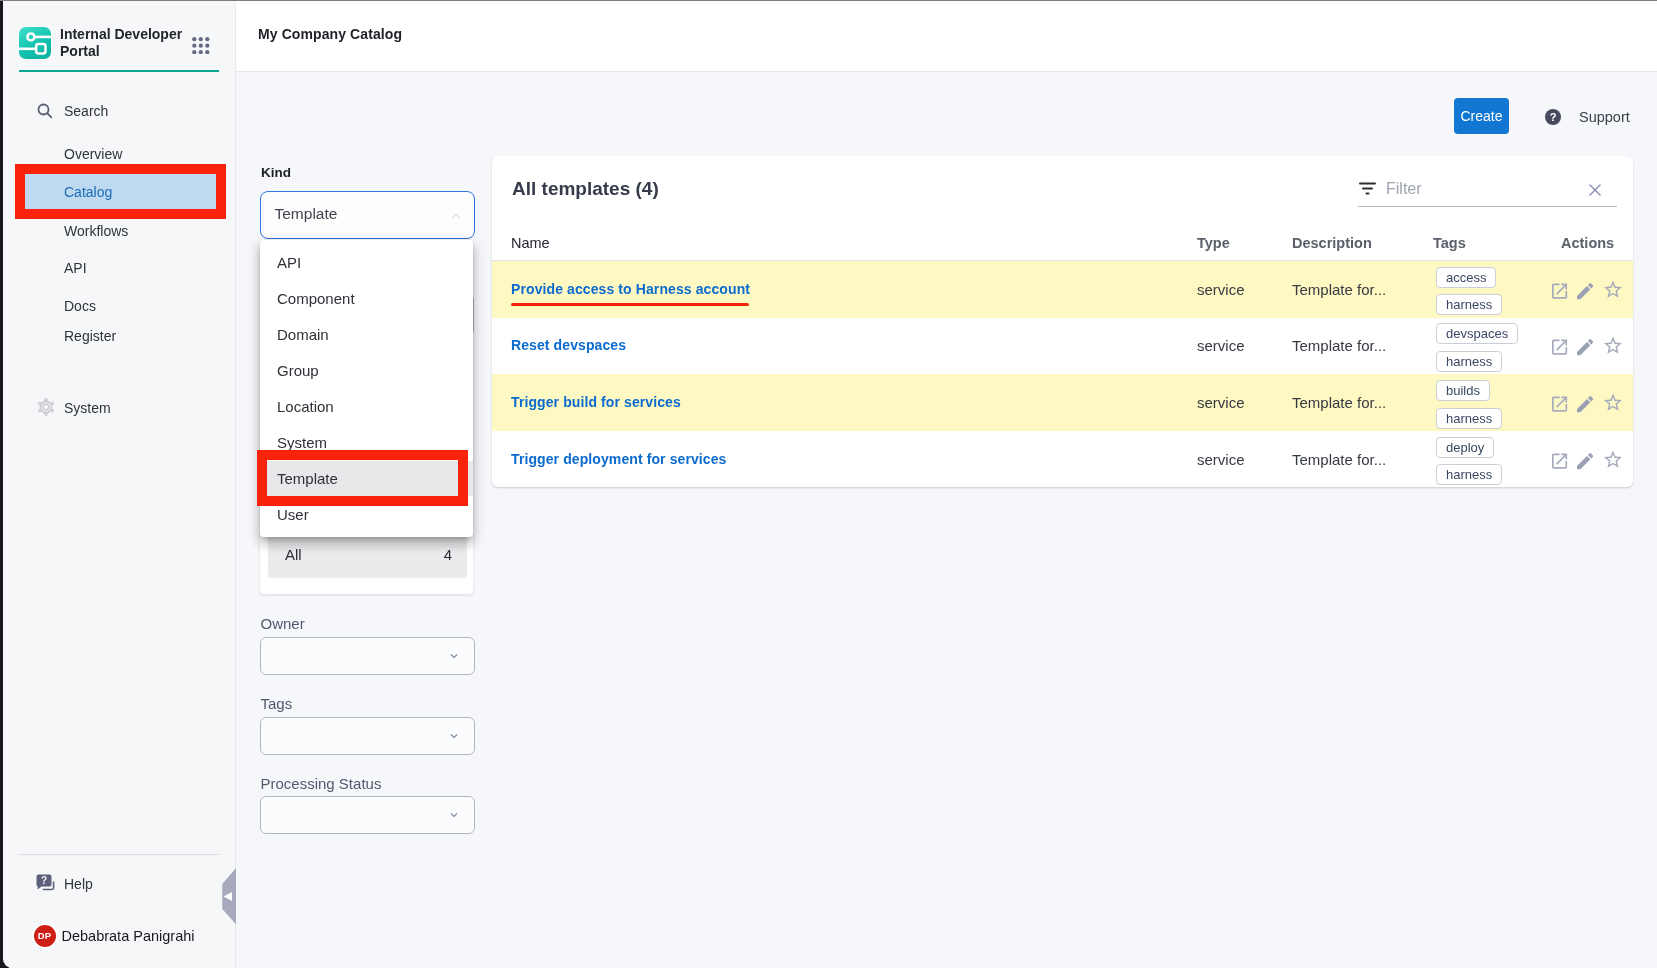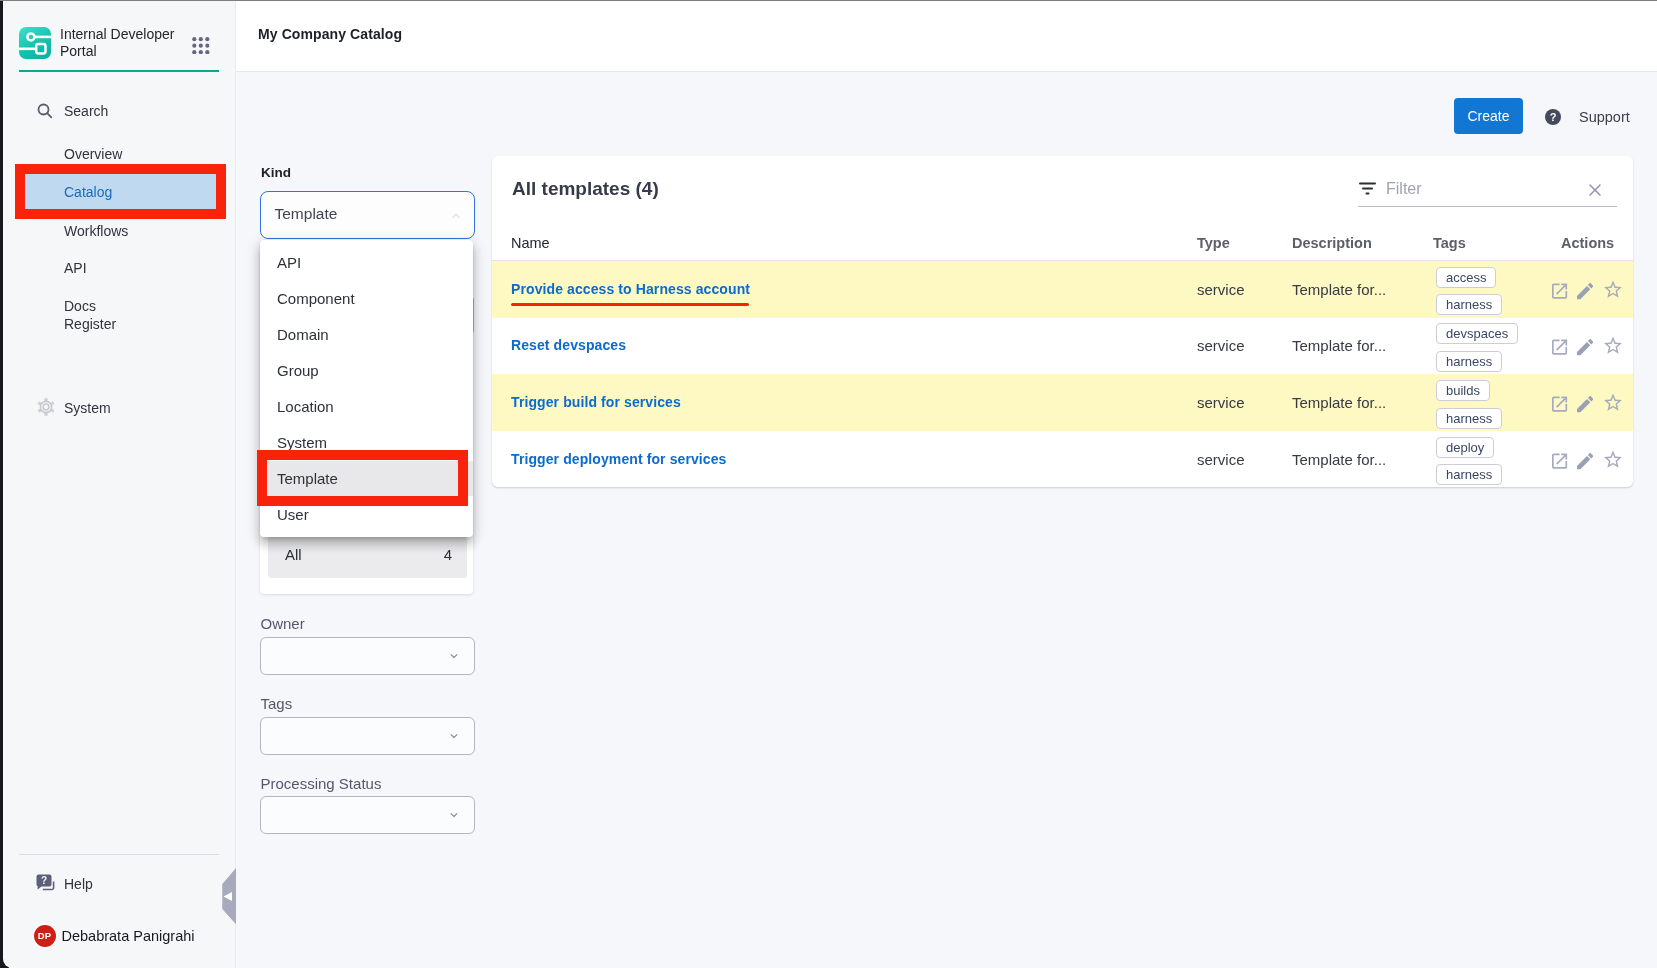--- a/index.html
+++ b/index.html
@@ -6,27 +6,27 @@
 html,body { width:1657px; height:968px; overflow:hidden; }
 body { font-family:"Liberation Sans", sans-serif; background:#f5f7fa; position:relative; }
 .abs { position:absolute; }
 #topline { left:0; top:0; width:1657px; height:1px; background:#7e7e7e; z-index:50; }
 #blackstrip { left:0; top:0; width:9px; height:968px; background:#17191e; z-index:1; }
 #sidebar { left:3px; top:1px; width:233px; height:967px; background:#f6f7f9; border-right:1px solid #e9eaee; border-bottom-left-radius:9px; z-index:2; }
 #header { left:236px; top:1px; width:1421px; height:71px; background:#ffffff; border-bottom:1px solid #e6e7eb; z-index:3; }
 #header h1 { position:absolute; left:22px; top:24.5px; font-size:14px; font-weight:700; color:#1d1f26; letter-spacing:0.1px; }
 
 .logo { left:19px; top:27px; width:32px; height:32px; border-radius:7px; background:linear-gradient(150deg,#3ce0cd 0%,#14c2af 55%,#0aaf9d 100%); }
-.ltitle { left:60px; top:26px; width:130px; font-size:14px; line-height:17px; font-weight:400; color:#23252c; }
+.ltitle { left:60px; top:26px; width:130px; font-size:14px; line-height:17px; font-weight:700; color:#23252c; }
 .tealline { left:19px; top:70px; width:200px; height:2px; background:#0aa794; }
 .mitem { left:64px; font-size:14px; color:#30333c; }
 .hl { left:25px; top:172.5px; width:191.5px; height:36px; background:#bed9f0; }
 .redbox { border:10px solid #f8230a; z-index:20; }
 
-#createbtn { left:1454px; top:98px; width:69px; height:36px; background:#1277d2; border-radius:4px; color:#fff; font-size:14px; font-weight:500; text-align:center; line-height:36px; z-index:4; }
+#createbtn { left:1454px; top:98px; width:55px; height:36px; background:#1277d2; border-radius:4px; color:#fff; font-size:14px; font-weight:500; text-align:center; line-height:36px; z-index:4; }
 #supportc { left:1545px; top:109px; width:16px; height:16px; border-radius:50%; background:#454a5c; color:#fff; font-size:11px; font-weight:700; text-align:center; line-height:16px; z-index:4;}
 #supportt { left:1567px; top:109px; font-size:14.5px; font-weight:500; color:#3b404c; z-index:4;margin-left:12px;}
 
 .flabel { color:#54586d; font-size:15px; white-space:nowrap; }
 .fselect { width:215px; height:38px; border:1px solid #b3b5c2; border-radius:6px; background:#fbfcfd; }
 .chev { position:absolute; right:14px; top:50%; margin-top:-6px; width:12px; height:12px; }
 
 #card { left:492px; top:156px; width:1141px; height:331px; background:#fff; border-radius:6px; box-shadow:0 1px 2px rgba(0,0,0,0.18); z-index:3; overflow:hidden; }
 .row { position:absolute; left:0; width:1141px; height:57px; }
 .tint { background:#fef9c3; }
@@ -72,21 +72,21 @@
     <circle cx="6.5" cy="6.5" r="5" fill="none" stroke="#5a5e73" stroke-width="1.8"></circle>
     <line x1="10.2" y1="10.2" x2="14.3" y2="14.3" stroke="#5a5e73" stroke-width="1.8" stroke-linecap="round"></line>
   </svg>
   <div class="abs mitem" style="top:103px;">Search</div>
   <div class="abs mitem" style="top:146px;">Overview</div>
   <div class="abs hl"></div>
   <div class="abs mitem" style="top:184px;color:#1a6cb8;">Catalog</div>
   <div class="abs mitem" style="top:222.5px;">Workflows</div>
   <div class="abs mitem" style="top:260px;">API</div>
   <div class="abs mitem" style="top:298px;">Docs</div>
-  <div class="abs mitem" style="top:316px;">Register</div>
+  <div class="abs mitem" style="top:328px;">Register</div>
   <svg class="abs" style="left:37px;top:398px;" width="18" height="18" viewBox="0 0 18 18">
     <g transform="translate(9,9)">
       <g fill="#d2d3d8">
         <rect x="-1.7" y="-9" width="3.4" height="4" rx="1.2"></rect>
         <rect x="-1.7" y="5" width="3.4" height="4" rx="1.2"></rect>
         <g transform="rotate(60)">
             <rect x="-1.7" y="-9" width="3.4" height="4" rx="1.2"></rect>
             <rect x="-1.7" y="5" width="3.4" height="4" rx="1.2"></rect>
           </g>
         <g transform="rotate(120)">

